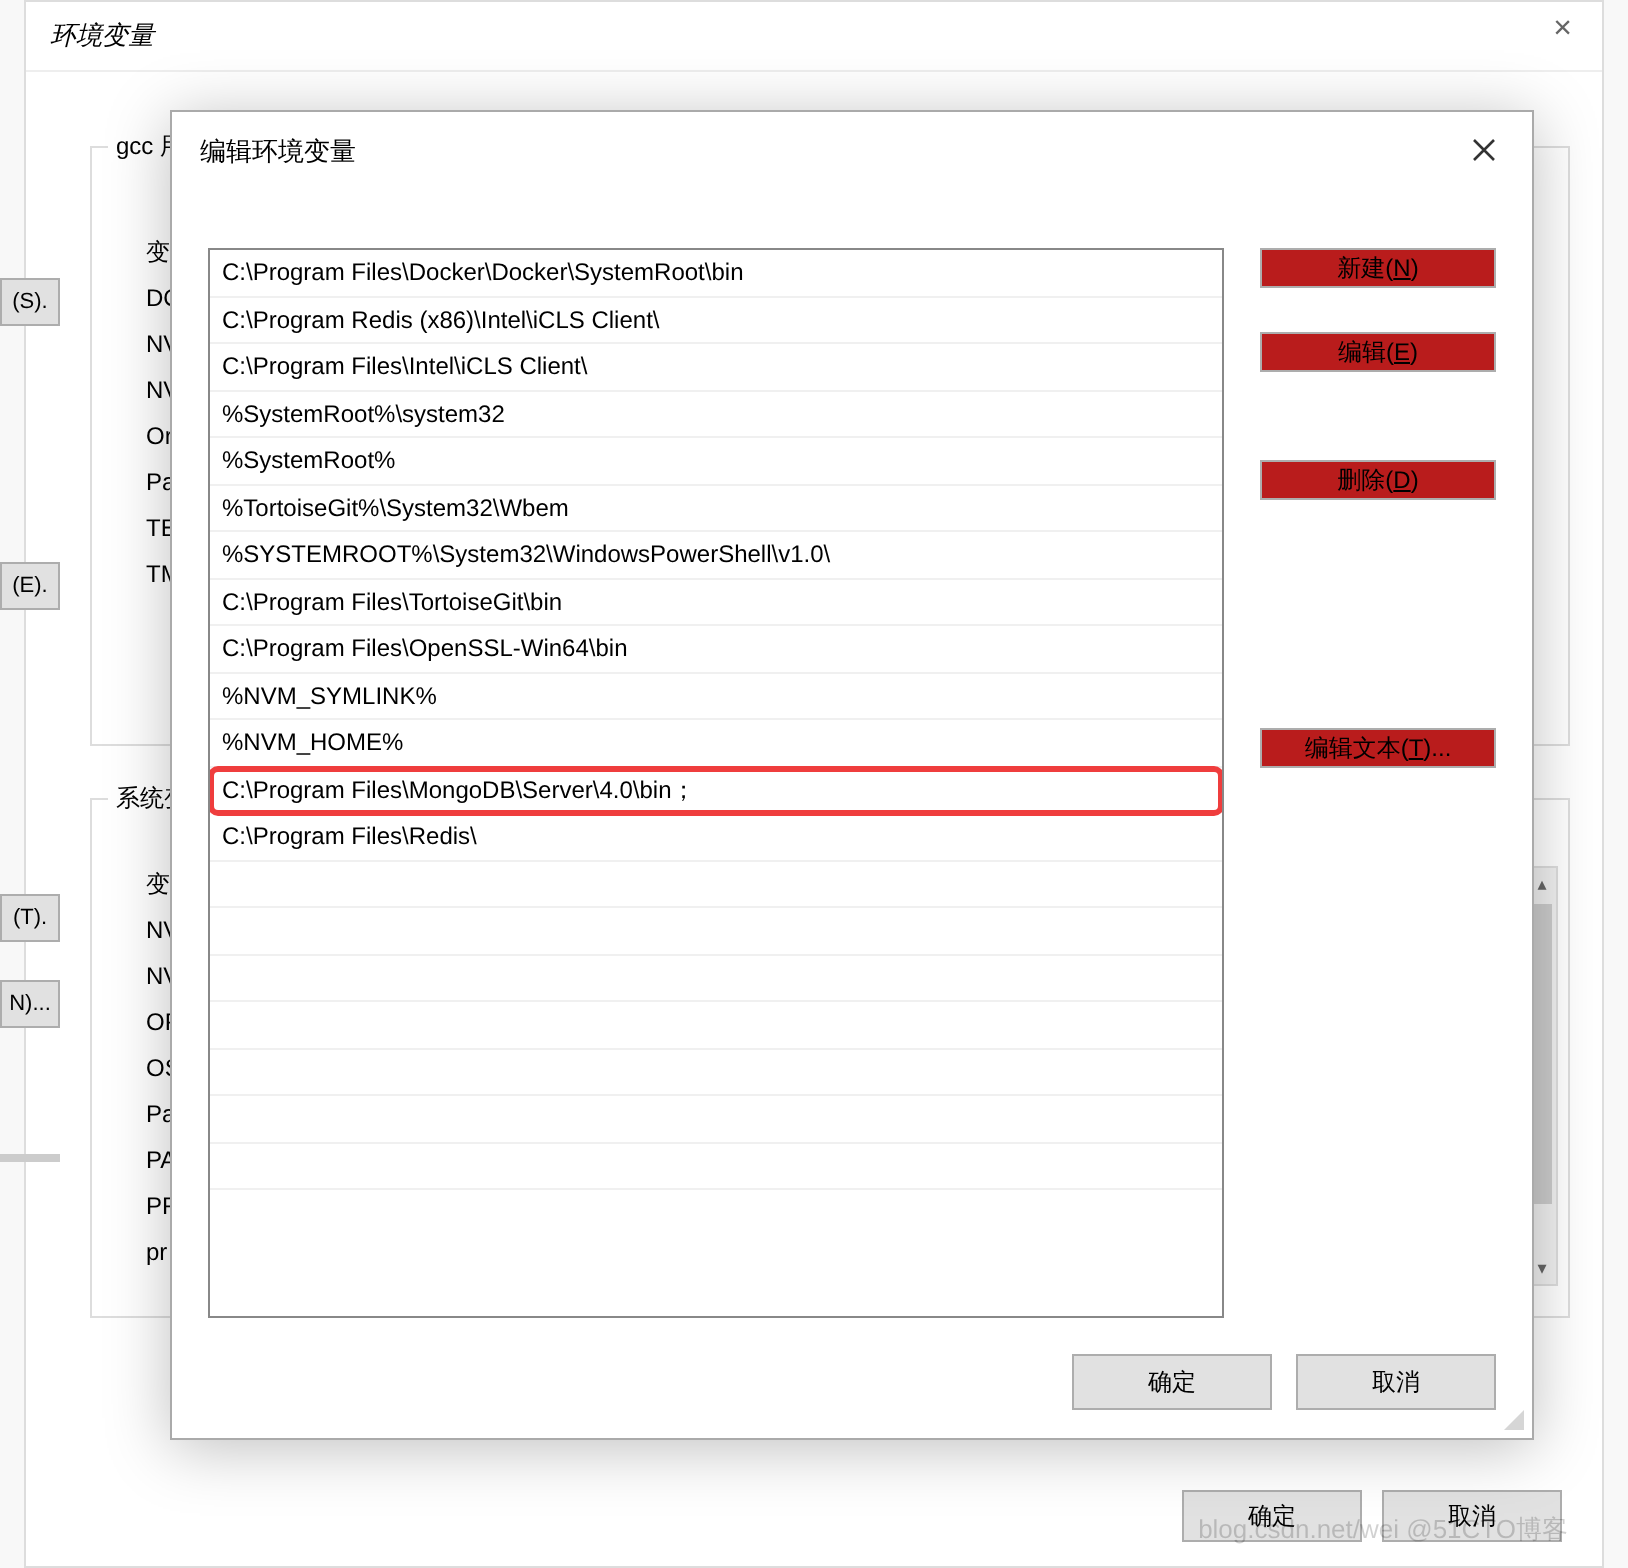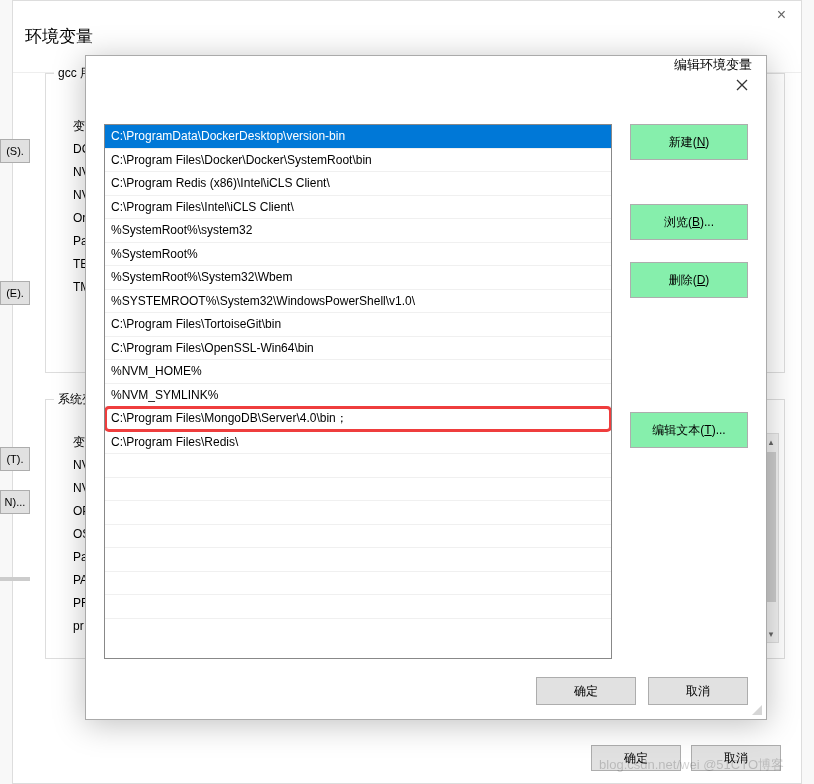--- a/index.html
+++ b/index.html
@@ -1,46 +1,46 @@
 <!DOCTYPE html>
 <html><head>
 <meta charset="utf-8">
 <style>
 * { box-sizing: border-box; font-family: "Microsoft YaHei", "Segoe UI", sans-serif; font-size: 12px; }
 body { margin: 0; width: 814px; height: 784px; background: #f8f8f8; position: relative; overflow: hidden; }
 
 .bg-window { position: absolute; left: 12px; top: 0; right: 12px; bottom: 0; background: #fff; border: 1px solid #ddd; }
-.bg-title { padding: 24px 12px; font-size: 17px; border-bottom: 1px solid #eee; }
+.bg-title { padding: 8px 12px; font-size: 13px; border-bottom: 1px solid #eee; font-style: italic; }
 .bg-close { position: absolute; right: 15px; top: 5px; font-size: 16px; color: #666; }
 
 .bg-group { position: absolute; border: 1px solid #ddd; padding: 10px; }
 .bg-group-label { position: absolute; top: -9px; left: 8px; background: #fff; padding: 0 4px; }
 
 .left-btn { position: absolute; left: 0; width: 30px; height: 24px; border: 1px solid #adadad; background: #e1e1e1; text-align: center; line-height: 22px; overflow: hidden; font-size: 11px; }
 
 .bg-list { position: absolute; left: 60px; width: 40px; top: 114px; }
 .bg-list2 { position: absolute; left: 60px; width: 40px; top: 430px; }
 .bg-row { height: 23px; line-height: 23px; white-space: nowrap; overflow: hidden; }
 
 .bg-bottom-btns { position: absolute; right: 20px; bottom: 12px; display: flex; gap: 10px; }
 .win-btn { min-width: 90px; height: 26px; border: 1px solid #adadad; background: #e1e1e1; cursor: pointer; }
 
 .dialog { position: absolute; left: 85px; top: 55px; width: 682px; height: 665px; background: #fff; border: 1px solid #aaa; box-shadow: 0 4px 30px rgba(0,0,0,.25); }
-.dialog-header { height: 40px; display: flex; align-items: flex-end; padding: 0 14px; justify-content: space-between; flex-direction: column; }
+.dialog-header { height: 40px; display: flex; align-items: center; padding: 0 14px; justify-content: space-between; }
 .dialog-title { font-size: 13px; }
 .dialog-close { font-size: 14px; cursor: pointer; padding: 4px; }
 
 .dialog-body { position: absolute; left: 18px; top: 68px; right: 18px; bottom: 60px; display: flex; gap: 18px; }
 .path-list { flex: 1; border: 1px solid #888; background: #fff; overflow: hidden; }
 .path-row { height: 23.5px; line-height: 23.5px; padding: 0 6px; white-space: nowrap; border-bottom: 1px solid #f0f0f0; color: #000; }
 .path-row.selected { background: #0078d7; color: #fff; }
 .path-row.highlighted { outline: 3px solid #ef3d3d; outline-offset: -2px; border-radius: 4px; }
 
 .btn-col { width: 118px; display: flex; flex-direction: column; }
-.btn-col button { height: 36px; border: 1px solid #adadad; background: #86efac; cursor: pointer; margin-bottom: 0; }
+.btn-col button { height: 20px; border: 1px solid #adadad; background: #b91c1c; cursor: pointer; margin-bottom: 0; }
 .btn-col .gap-sm { height: 22px; }
 .btn-col .gap-lg { height: 46px; }
 
 .dialog-footer { position: absolute; right: 18px; bottom: 14px; display: flex; gap: 12px; }
 .dialog-footer button { width: 100px; height: 28px; border: 1px solid #adadad; background: #e1e1e1; cursor: pointer; }
 
 .resize-grip { position: absolute; right: 4px; bottom: 4px; width: 14px; height: 14px; }
 .resize-grip::before { content: ""; position: absolute; right: 0; bottom: 0; width: 0; height: 0; border-left: 10px solid transparent; border-bottom: 10px solid #bbb; opacity:.6; }
 
 .scrollbar { position: absolute; right: 22px; top: 432px; width: 16px; height: 210px; background: #f0f0f0; border: 1px solid #ddd; }
@@ -110,47 +110,46 @@
     <span class="dialog-title">编辑环境变量</span>
     <span class="dialog-close">
       <svg width="12" height="12" viewBox="0 0 12 12">
           <path d="M1 1 L11 11 M11 1 L1 11" stroke="#333" stroke-width="1.3"></path>
         </svg>
     </span>
   </div>
 
   <div class="dialog-body">
     <div class="path-list" id="path-list">
-        <div class="path-row selected">C:\ProgramData\DockerDesktop\version-bin</div>
         <div class="path-row">C:\Program Files\Docker\Docker\SystemRoot\bin</div>
         <div class="path-row">C:\Program Redis (x86)\Intel\iCLS Client\</div>
         <div class="path-row">C:\Program Files\Intel\iCLS Client\</div>
         <div class="path-row">%SystemRoot%\system32</div>
         <div class="path-row">%SystemRoot%</div>
-        <div class="path-row">%SystemRoot%\System32\Wbem</div>
+        <div class="path-row">%TortoiseGit%\System32\Wbem</div>
         <div class="path-row">%SYSTEMROOT%\System32\WindowsPowerShell\v1.0\</div>
         <div class="path-row">C:\Program Files\TortoiseGit\bin</div>
         <div class="path-row">C:\Program Files\OpenSSL-Win64\bin</div>
+        <div class="path-row">%NVM_SYMLINK%</div>
         <div class="path-row">%NVM_HOME%</div>
-        <div class="path-row">%NVM_SYMLINK%</div>
         <div class="path-row highlighted">C:\Program Files\MongoDB\Server\4.0\bin；</div>
         <div class="path-row">C:\Program Files\Redis\</div>
         <div class="path-row"></div>
         <div class="path-row"></div>
         <div class="path-row"></div>
         <div class="path-row"></div>
         <div class="path-row"></div>
         <div class="path-row"></div>
         <div class="path-row"></div>
       </div>
     <div class="btn-col">
       <button><span>新建(<span class="u">N</span>)</span></button>
       <div class="gap-sm"></div>
+      <button><span>编辑(<span class="u">E</span>)</span></button>
       <div class="gap-sm"></div>
-      <button><span>浏览(<span class="u">B</span>)...</span></button>
       <div class="gap-sm"></div>
       <button><span>删除(<span class="u">D</span>)</span></button>
       <div class="gap-lg"></div>
       <div class="gap-sm"></div>
       <div class="gap-lg"></div>
       <button><span>编辑文本(<span class="u">T</span>)...</span></button>
     </div>
   </div>
 
   <div class="dialog-footer">

